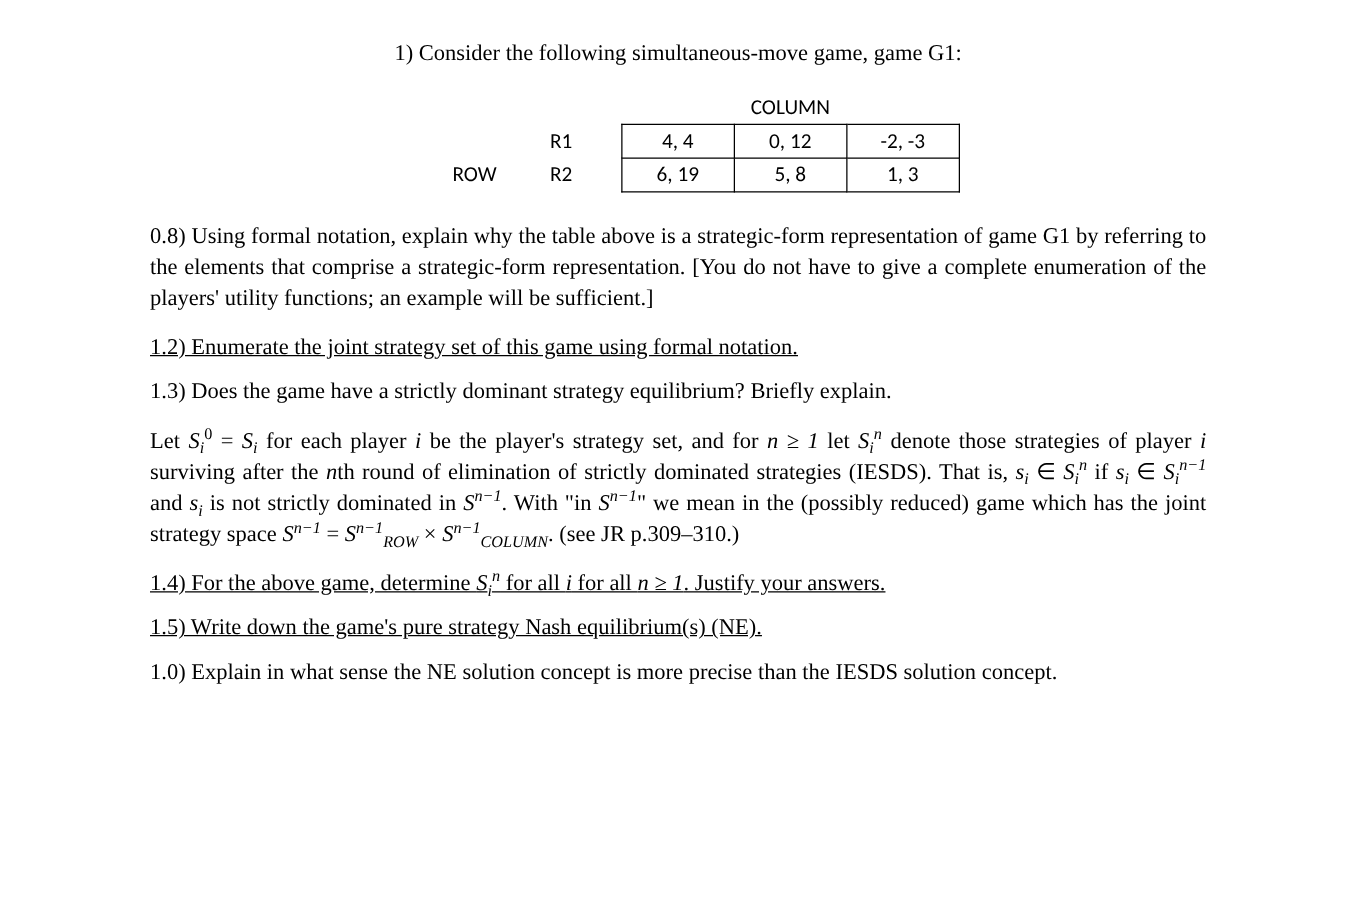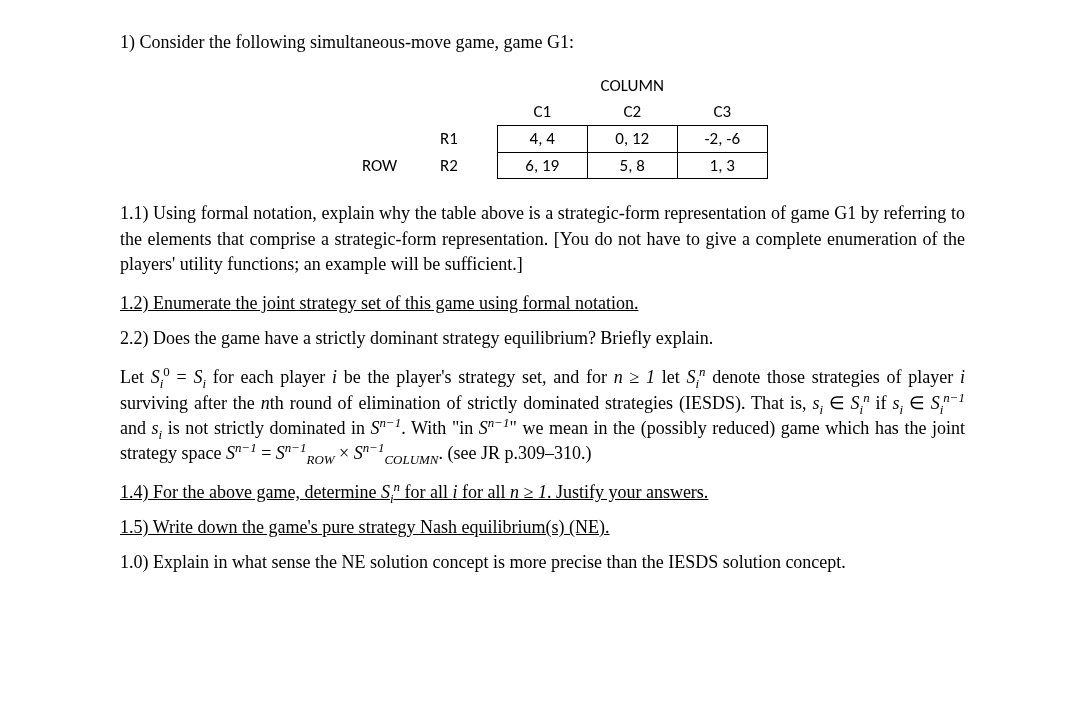--- a/index.html
+++ b/index.html
@@ -5,21 +5,21 @@
     * { margin: 0; padding: 0; box-sizing: border-box; }
     body {
       font-family: "Palatino Linotype", "Book Antiqua", Palatino, Georgia, serif;
       font-size: 18px;
       line-height: 1.4;
       color: #000;
       background: #fff;
       padding: 30px 115px 40px 120px;
       width: 1080px;
     }
-    .intro { margin-bottom: 18px; }
+    .intro { margin-bottom: 18px; text-align: center; }
     .game-table-wrapper {
       display: flex;
       justify-content: center;
       margin-bottom: 22px;
     }
     .game-table {
       border-collapse: collapse;
       font-family: Calibri, Arial, sans-serif;
       font-size: 17px;
     }
@@ -54,48 +54,41 @@
 <p class="intro">1) Consider the following simultaneous-move game, game G1:</p>
 
 <div class="game-table-wrapper">
   <table class="game-table">
     <tbody>
         <tr>
       <td></td>
           <td></td>
       <td colspan="3" class="column-title">COLUMN</td>
     </tr>
-    <tr class="col-header-row">
-      <td></td>
-          <td></td>
-      <td>C1</td>
-      <td>C2</td>
-      <td>C3</td>
-    </tr>
     <tr>
       <td></td>
       <td class="row-label">R1</td>
       <td class="payoff first-col">4, 4</td>
       <td class="payoff">0, 12</td>
-      <td class="payoff">-2, -6</td>
+      <td class="payoff">-2, -3</td>
     </tr>
     <tr>
       <td class="row-player-label">ROW</td>
       <td class="row-label">R2</td>
       <td class="payoff first-col">6, 19</td>
       <td class="payoff">5, 8</td>
       <td class="payoff">1, 3</td>
     </tr>
   </tbody>
     </table>
 </div>
 
-<p class="para">1.1) Using formal notation, explain why the table above is a strategic-form representation of game G1 by referring to the elements that comprise a strategic-form representation. [You do not have to give a complete enumeration of the players' utility functions; an example will be sufficient.]</p>
+<p class="para">0.8) Using formal notation, explain why the table above is a strategic-form representation of game G1 by referring to the elements that comprise a strategic-form representation. [You do not have to give a complete enumeration of the players' utility functions; an example will be sufficient.]</p>
 <p class="para-tight">1.2) Enumerate the joint strategy set of this game using formal notation.</p>
-<p class="para">2.2) Does the game have a strictly dominant strategy equilibrium? Briefly explain.</p>
+<p class="para">1.3) Does the game have a strictly dominant strategy equilibrium? Briefly explain.</p>
 
 <p class="para">
   <span>Let </span><span class="math-i">S</span><sub class="math-i">i</sub><sup>0</sup><span> = </span><span class="math-i">S</span><sub class="math-i">i</sub><span> for each player </span><span class="math-i">i</span><span> be the player's strategy set, and for </span><span class="math-i">n ≥ 1</span><span> let </span><span class="math-i">S</span><sub class="math-i">i</sub><sup class="math-i">n</sup><span> denote those strategies of player </span><span class="math-i">i</span><span> surviving after the </span><span class="math-i">n</span><span>th round of elimination of strictly dominated strategies (IESDS). That is, </span><span class="math-i">s</span><sub class="math-i">i</sub><span> ∈ </span><span class="math-i">S</span><sub class="math-i">i</sub><sup class="math-i">n</sup><span> if </span><span class="math-i">s</span><sub class="math-i">i</sub><span> ∈ </span><span class="math-i">S</span><sub class="math-i">i</sub><sup class="math-i">n−1</sup><span> and </span><span class="math-i">s</span><sub class="math-i">i</sub><span> is not strictly dominated in </span><span class="math-i">S</span><sup class="math-i">n−1</sup><span>. With "in </span><span class="math-i">S</span><sup class="math-i">n−1</sup><span>" we mean in the (possibly reduced) game which has the joint strategy space </span><span class="math-i">S</span><sup class="math-i">n−1</sup><span> = </span><span class="math-i">S</span><sup class="math-i">n−1</sup><sub class="math-i">ROW</sub><span> × </span><span class="math-i">S</span><sup class="math-i">n−1</sup><sub class="math-i">COLUMN</sub><span>. (see JR p.309–310.)</span>
 </p>
 
 <p class="para-tight">
   <span>1.4) For the above game, determine </span><span class="math-i">S</span><sub class="math-i">i</sub><sup class="math-i">n</sup><span> for all </span><span class="math-i">i</span><span> for all </span><span class="math-i">n ≥ 1</span><span>. Justify your answers.</span>
 </p>
 
 <p class="para-tight">1.5) Write down the game's pure strategy Nash equilibrium(s) (NE).</p>

